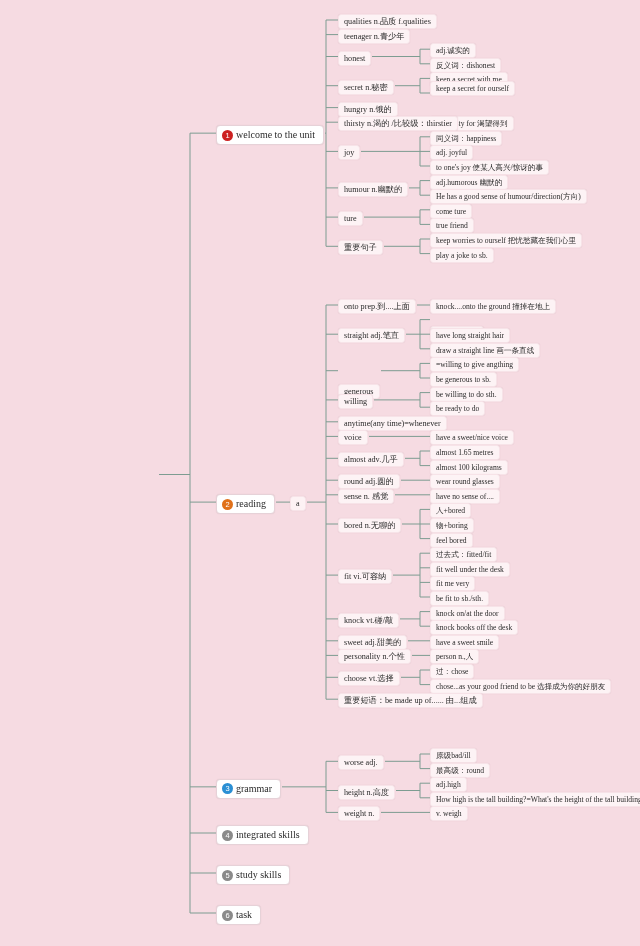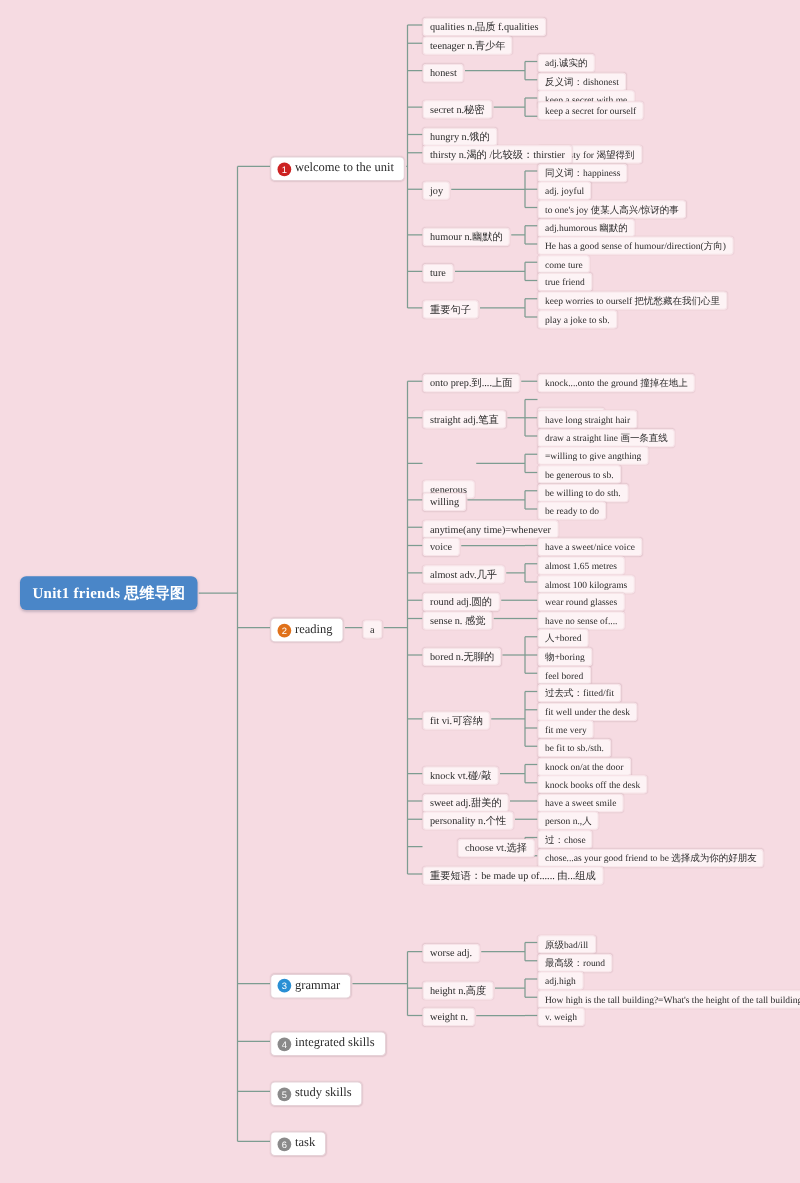--- a/index.html
+++ b/index.html
@@ -219,21 +219,20 @@
       <polyline points="326,812.4000000000001 338,812.4000000000001" fill="none" stroke="#7d9c91" stroke-width="1"></polyline>
       <polyline points="159,474.5 190,474.5" fill="none" stroke="#7d9c91" stroke-width="1"></polyline>
       <polyline points="190,133.15 190,913" fill="none" stroke="#7d9c91" stroke-width="1"></polyline>
       <polyline points="190,133.15 216,133.15" fill="none" stroke="#7d9c91" stroke-width="1"></polyline>
       <polyline points="190,502.1000000000001 216,502.1000000000001" fill="none" stroke="#7d9c91" stroke-width="1"></polyline>
       <polyline points="190,786.85 216,786.85" fill="none" stroke="#7d9c91" stroke-width="1"></polyline>
       <polyline points="190,833 216,833" fill="none" stroke="#7d9c91" stroke-width="1"></polyline>
       <polyline points="190,873 216,873" fill="none" stroke="#7d9c91" stroke-width="1"></polyline>
       <polyline points="190,913 216,913" fill="none" stroke="#7d9c91" stroke-width="1"></polyline>
     </svg>
-  <div class="title-node" id="root-node" style="left:16px; top:461px;">Unit1 friends 思维导图</div>
   <div id="nodes">
       <div class="node " style="left: 338px; top: 14px;">qualities n.品质 f.qualities</div>
       <div class="node " style="left: 338px; top: 28.6px;">teenager n.青少年</div>
       <div class="node tiny" style="left: 430px; top: 43.2px;">adj.诚实的</div>
       <div class="node tiny" style="left: 430px; top: 57.8px;">反义词：dishonest</div>
       <div class="node " style="left: 338px; top: 50.5px;">honest</div>
       <div class="node tiny" style="left: 430px; top: 72.4px;">keep a secret with me</div>
       <div class="node tiny" style="left: 430px; top: 81px; font-family: Liberation Serif, serif;">keep a secret for ourself</div>
       <div class="node " style="left: 338px; top: 79.7px;">secret n.秘密</div>
       <div class="node " style="left: 338px; top: 101.6px;">hungry n.饿的</div>
@@ -289,21 +288,21 @@
       <div class="node " style="left: 338px; top: 569.1px;">fit vi.可容纳</div>
       <div class="node tiny" style="left: 430px; top: 605.6px;">knock on/at the door</div>
       <div class="node tiny" style="left: 430px; top: 620.2px;">knock books off the desk</div>
       <div class="node " style="left: 338px; top: 612.9px;">knock vt.碰/敲</div>
       <div class="node tiny" style="left: 430px; top: 634.8px;">have a sweet smile</div>
       <div class="node " style="left: 338px; top: 634.8px;">sweet adj.甜美的</div>
       <div class="node tiny" style="left: 430px; top: 649.4px;">person n.,人</div>
       <div class="node " style="left: 338px; top: 649.4px;">personality n.个性</div>
       <div class="node tiny" style="left: 430px; top: 664px;">过：chose</div>
       <div class="node tiny" style="left: 430px; top: 678.6px;">chose...as your good friend to be 选择成为你的好朋友</div>
-      <div class="node " style="left: 338px; top: 671.3px; margin-left: 28px;">choose vt.选择</div>
+      <div class="node " style="left: 338px; top: 671.3px;">choose vt.选择</div>
       <div class="node " style="left: 338px; top: 693.2px;">重要短语：be made up of...... 由...组成</div>
       <div class="node lvl1" style="left: 216px; top: 494.1px;">
         <span class="badge" style="background: rgb(224, 113, 26);">2</span>
         <span>reading</span>
       </div>
       <div class="node mid" style="left: 290px; top: 496.1px;">a</div>
       <div class="node tiny" style="left: 430px; top: 748px;">原级bad/ill</div>
       <div class="node tiny" style="left: 430px; top: 762.6px;">最高级：round</div>
       <div class="node " style="left: 338px; top: 755.3px;">worse adj.</div>
       <div class="node tiny" style="left: 430px; top: 777.2px;">adj.high</div>

